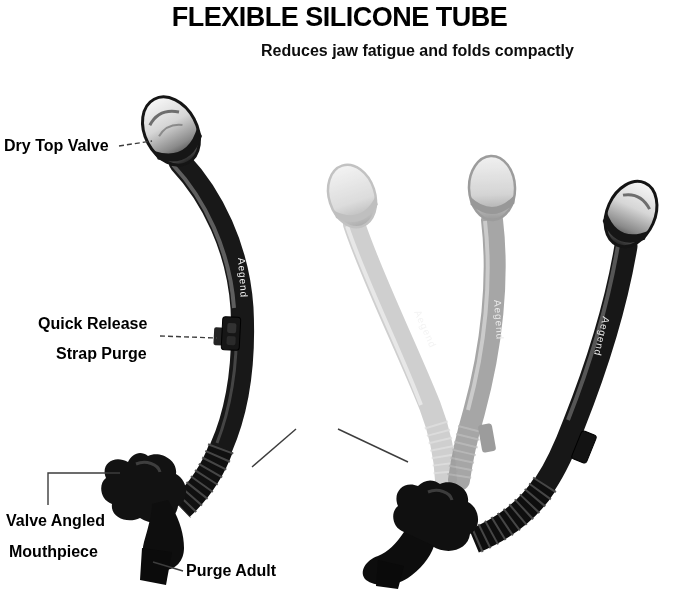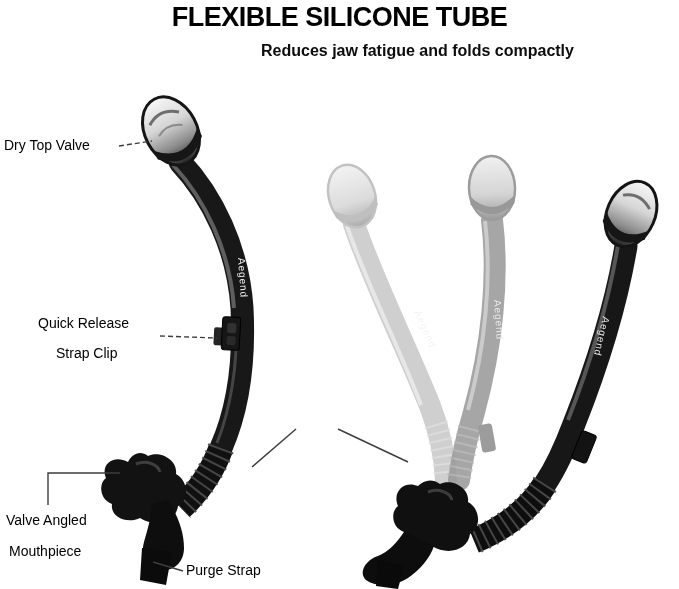--- a/index.html
+++ b/index.html
@@ -19,21 +19,21 @@
     transform:scaleY(1.04);
     color:#000;
   }
   .subtitle {
     position:absolute; left:261px; top:38px;
     font-size:16px; font-weight:700; line-height:26px;
     color:#0d0d0d;
   }
   .callout {
     position:absolute;
-    font-size:14px; font-weight:400;
+    font-size:16px; font-weight:700;
     color:#000; white-space:nowrap;
   }
   .lbl-dry-top    { left:4px;   top:137px; }
   .lbl-quick-rel  { left:38px;  top:315px; }
   .lbl-strap-clip { left:56px;  top:345px; }
   .lbl-flex-tube  { left:264px; top:405px; }
   .lbl-soft-ang   { left:6px;   top:512px; }
   .lbl-mouth      { left:9px;   top:543px; }
   .lbl-purge      { left:186px; top:562px; }
   svg.art { position:absolute; left:0; top:0; }
@@ -154,18 +154,18 @@
   </svg>
 
   <div class="title">FLEXIBLE SILICONE TUBE</div>
 
   <div class="subtitle">
     <div>Reduces jaw fatigue and folds compactly</div>
   </div>
 
   <div class="callout lbl-dry-top">Dry Top Valve</div>
   <div class="callout lbl-quick-rel">Quick Release</div>
-  <div class="callout lbl-strap-clip">Strap Clip</div>
+  <div class="callout lbl-strap-clip">Strap Purge</div>
   <div class="callout lbl-soft-ang">Valve Angled</div>
   <div class="callout lbl-mouth">Mouthpiece</div>
-  <div class="callout lbl-purge">Purge Strap</div>
+  <div class="callout lbl-purge">Purge Adult</div>
 
 </div>
 
 </body></html>

